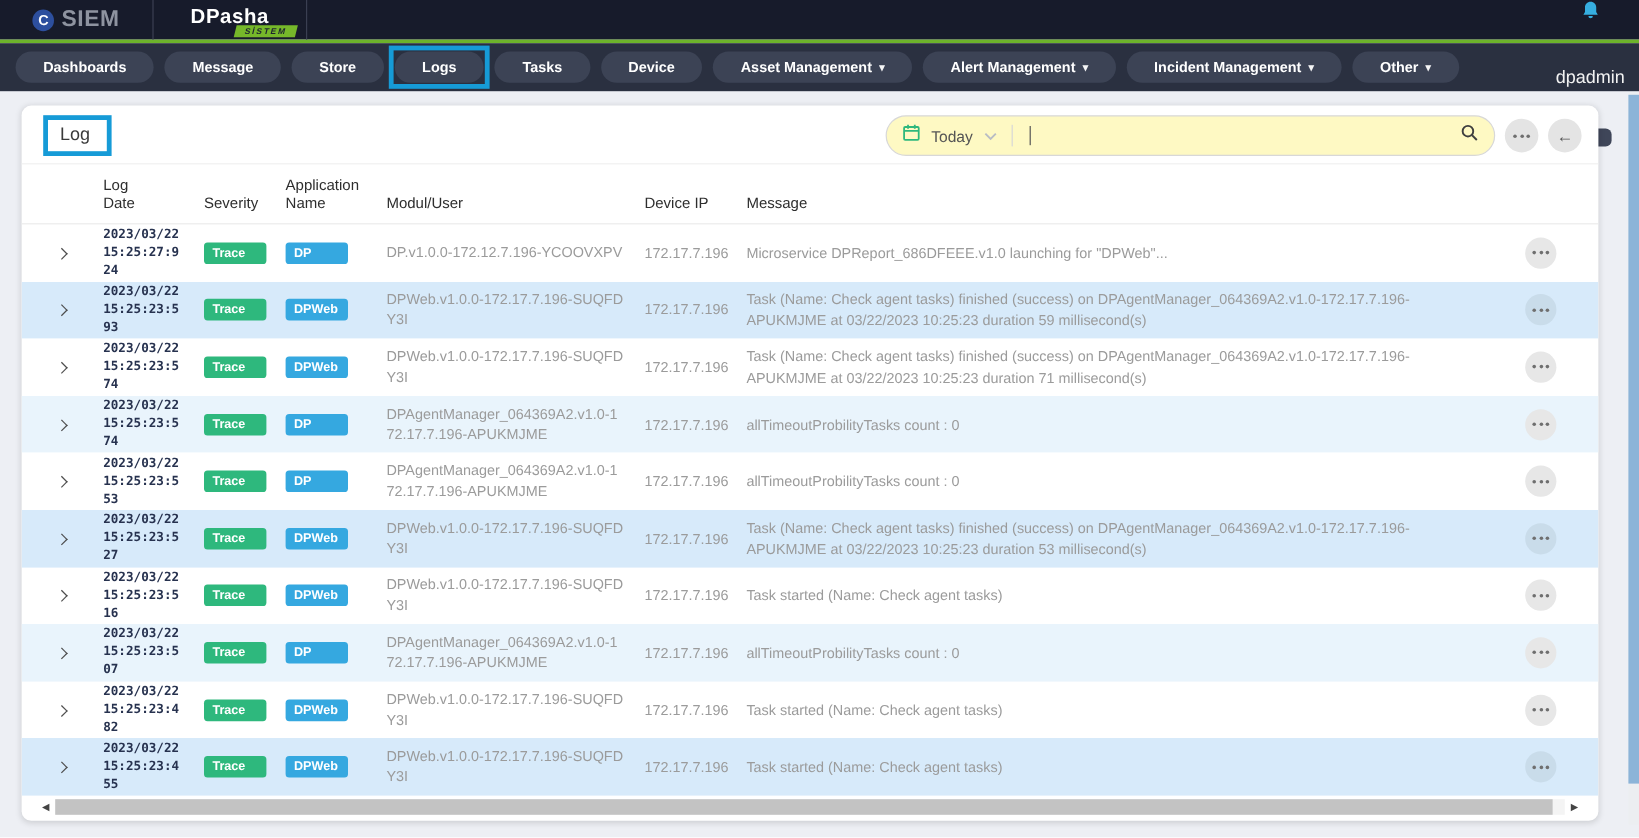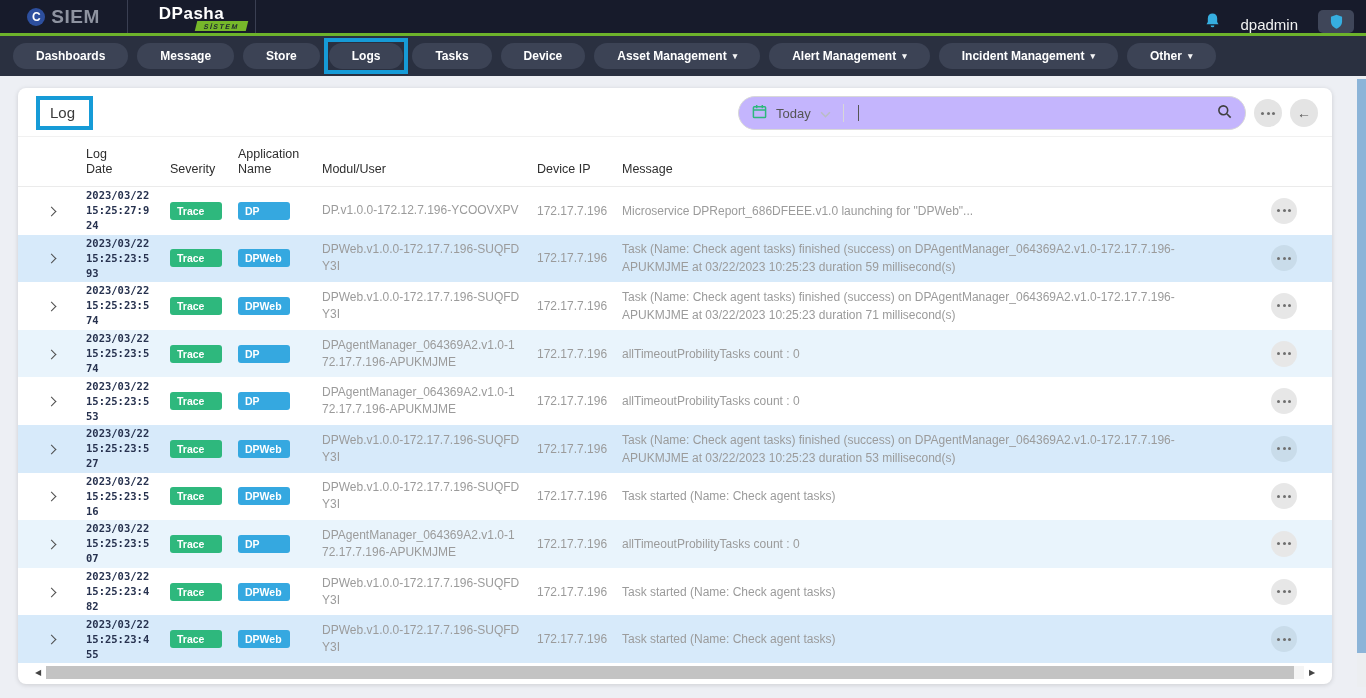--- a/index.html
+++ b/index.html
@@ -7,21 +7,21 @@
   .screen { position:relative; width:1366px; height:698px; background:#edeff4; overflow:hidden; }
 
   
   .topbar { height:33px; background:#171b2b; display:flex; align-items:stretch; color:#fff; }
   .brand { width:128px; display:flex; align-items:center; justify-content:center; gap:6px; border-right:1px solid #3a3f52; }
   .brand-c { width:18px; height:18px; border-radius:50%; background:#2d4f9e; color:#fff; font-size:12px; font-weight:700; display:flex; align-items:center; justify-content:center; }
   .brand-name { color:#8e93a0; font-size:19px; font-weight:700; letter-spacing:.5px; }
   .product { width:128px; position:relative; display:flex; align-items:center; justify-content:center; border-right:1px solid #3a3f52; }
   .product-name { font-size:17px; font-weight:800; letter-spacing:.5px; margin-bottom:6px; }
   .product-badge { position:absolute; right:8px; bottom:2px; background:#76b82a; color:#1d2431; font-size:7px; font-weight:700; letter-spacing:1.5px; padding:1.5px 8px; transform:skewX(-14deg); }
-  .topbar-right { margin-left:auto; display:flex; align-items:flex-end; gap:20px; padding-right:12px; }
+  .topbar-right { margin-left:auto; display:flex; align-items:center; gap:34px; padding-right:12px;flex-direction:column; }
   .username { font-size:15px; color:#f2f2f2; }
   .shield-btn { width:36px; height:23px; background:#3f4659; border-radius:5px; display:flex; align-items:center; justify-content:center; }
 
   .green-line { height:3px; background:#6db32b; }
 
   
   .navbar { height:40px; background:#2a3040; display:flex; align-items:center; gap:9px; padding:0 13px; }
   .nav-item-wrap { position:relative; }
   .nav-pill { background:#3c4355; color:#fff; border-radius:14px; padding:6px 23px; font-size:12px; font-weight:700; display:flex; align-items:center; white-space:nowrap; cursor:pointer; }
   .nav-caret { font-size:9px; margin-left:6px; opacity:.95; }
@@ -29,21 +29,21 @@
 
   
   .page { position:relative; height:666px; }
   .card { position:absolute; left:18px; top:12px; width:1314px; height:596px; background:#fff; border-radius:8px; box-shadow:0 1px 5px rgba(0,0,0,.14); overflow:hidden; }
 
   .card-top { display:flex; align-items:center; padding:8px 14px 6px 14px; border-bottom:1px solid #f1f1f1; }
   .page-title-wrap { position:relative; margin-left:4px; padding:8px 18px 8px 14px; }
   .page-title { font-size:15px; color:#3a3a3a; }
   .page-title-wrap::after { content:""; position:absolute; inset:0; border:4px solid #169bd7; pointer-events:none; }
   .toolbar { margin-left:auto; display:flex; align-items:center; gap:8px; }
-  .filter-pill { width:508px; height:34px; border:1px solid #d8d8d8; border-radius:17px; display:flex; align-items:center; padding:0 13px; gap:9px; background:#c4b5fd; }
+  .filter-pill { width:508px; height:34px; border:1px solid #d8d8d8; border-radius:17px; display:flex; align-items:center; padding:0 13px; gap:9px; background:#fef9c3; }
   .filter-label { font-size:13px; color:#555; }
   .pill-divider { width:1px; height:18px; background:#d7d7d7; margin-left:3px; }
   .text-caret { width:1px; height:16px; background:#555; margin-left:5px; }
   .search-input { flex:1; border:none; outline:none; font-size:13px; color:#444; background:transparent; }
   .circle-btn { width:28px; height:28px; border-radius:50%; background:#e4e4e4; display:flex; align-items:center; justify-content:center; color:#555; cursor:pointer; flex:none; }
   .back-glyph { font-size:14px; color:#555; }
   .dots { display:flex; gap:2.5px; }
   .dots i { width:3px; height:3px; border-radius:50%; background:#6f6f6f; }
 
   

